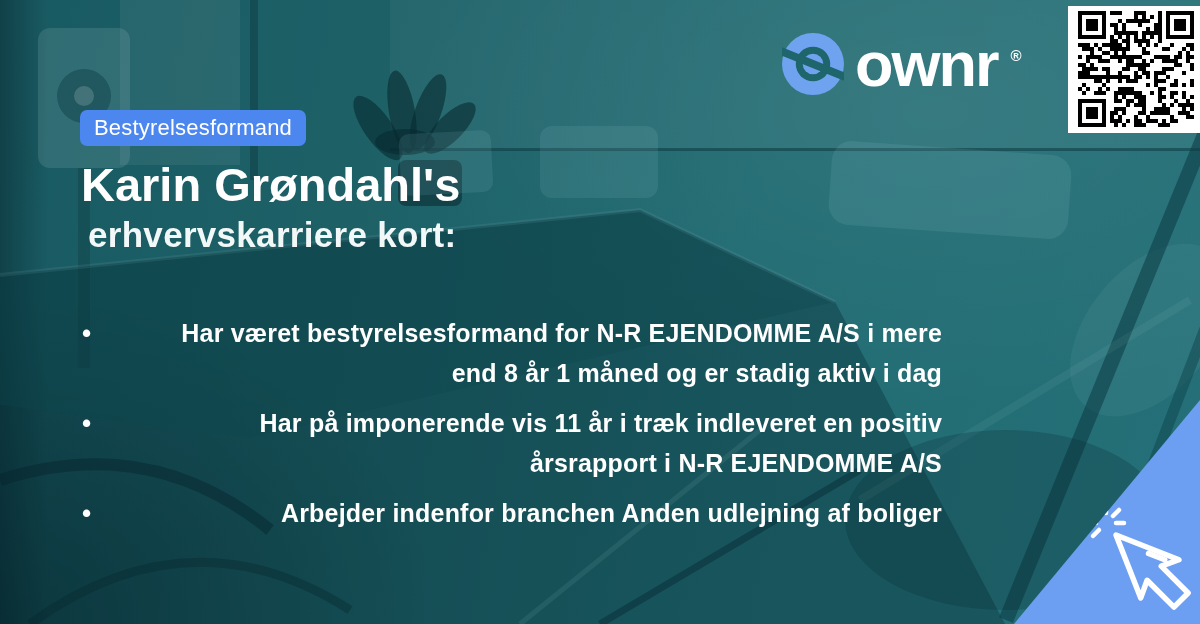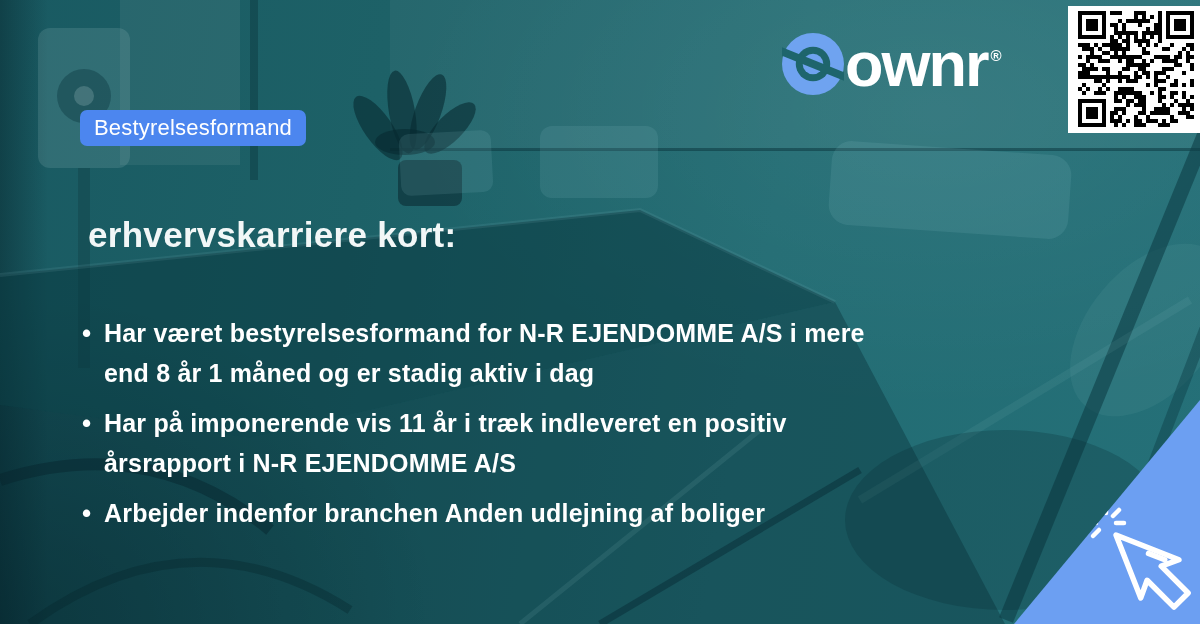--- a/index.html
+++ b/index.html
@@ -15,21 +15,21 @@
     position:relative;width:1200px;height:624px;overflow:hidden;color:var(--text-white);
     background:
       radial-gradient(900px 500px at 78% 18%, rgba(255,255,255,.05), transparent 60%),
       radial-gradient(800px 600px at 0% 100%, rgba(4,28,34,.45), transparent 55%),
       linear-gradient(90deg, rgba(6,34,41,.45) 0, rgba(6,34,41,0) 4%),
       linear-gradient(100deg, #195A62 0%, #1D6167 30%, #226C73 62%, #257078 100%);
   }
   svg.bg{position:absolute;inset:0;width:1200px;height:624px;}
 
   
-  .logo{position:absolute;left:782px;top:33px;display:flex;align-items:flex-start;gap:1px;}
+  .logo{position:absolute;left:782px;top:33px;display:flex;align-items:flex-start;gap:11px;}
   .logo .mark{width:62px;height:62px;display:block;}
   .wordmark{font-size:63px;font-weight:700;letter-spacing:-2px;line-height:62px;color:#fff;}
   .reg{font-size:15px;font-weight:700;color:#fff;align-self:flex-start;margin-top:14px;margin-left:2px;}
 
   
   .qr{position:absolute;left:1068px;top:6px;width:132px;height:127px;background:#fff;
       padding:5px 6px 6px 10px;}
   .qr svg{width:100%;height:100%;display:block;}
 
   
@@ -41,21 +41,21 @@
   h1.title{position:absolute;left:81px;top:157px;font-size:47px;font-weight:700;letter-spacing:0;color:#fff;}
   h2.subtitle{position:absolute;left:88px;top:215px;font-size:35px;font-weight:700;color:#F2F7F7;letter-spacing:.3px;}
 
   
   ul.facts{position:absolute;left:82px;top:313px;width:860px;list-style:none;}
   ul.facts li{
     position:relative;padding-left:22px;margin-bottom:10px;
     font-size:25px;font-weight:700;line-height:40px;color:#fff;letter-spacing:.2px;
   }
   ul.facts li::before{content:"\2022";position:absolute;left:0;top:0;font-size:26px;line-height:40px;color:#fff;}
-  ul.facts li span{display:block;}
+  ul.facts li span{display:block;text-align:right;}
 
   
   .corner{
     position:absolute;right:0;bottom:0;width:186px;height:224px;
     background:var(--accent-blue);
     clip-path:polygon(100% 0, 100% 100%, 0 100%);
   }
   .corner svg{position:absolute;left:74px;top:103px;width:112px;height:118px;overflow:visible;}
 </style>
 </head>
@@ -532,20 +532,21 @@
         <rect x="14" y="28" width="1" height="1"></rect>
         <rect x="15" y="28" width="1" height="1"></rect>
         <rect x="16" y="28" width="1" height="1"></rect>
         <rect x="20" y="28" width="1" height="1"></rect>
         <rect x="21" y="28" width="1" height="1"></rect>
         <rect x="22" y="28" width="1" height="1"></rect>
       </svg>
   </div>
 
   <span class="badge">Bestyrelsesformand</span>
+  <h1 class="title">Karin Grøndahl's</h1>
   <h2 class="subtitle">erhvervskarriere kort:</h2>
 
   <ul class="facts">
     <li>
       <span>Har været bestyrelsesformand for N-R EJENDOMME A/S i mere</span>
       <span>end 8 år 1 måned og er stadig aktiv i dag</span>
     </li>
     <li>
       <span>Har på imponerende vis 11 år i træk indleveret en positiv</span>
       <span>årsrapport i N-R EJENDOMME A/S</span>

